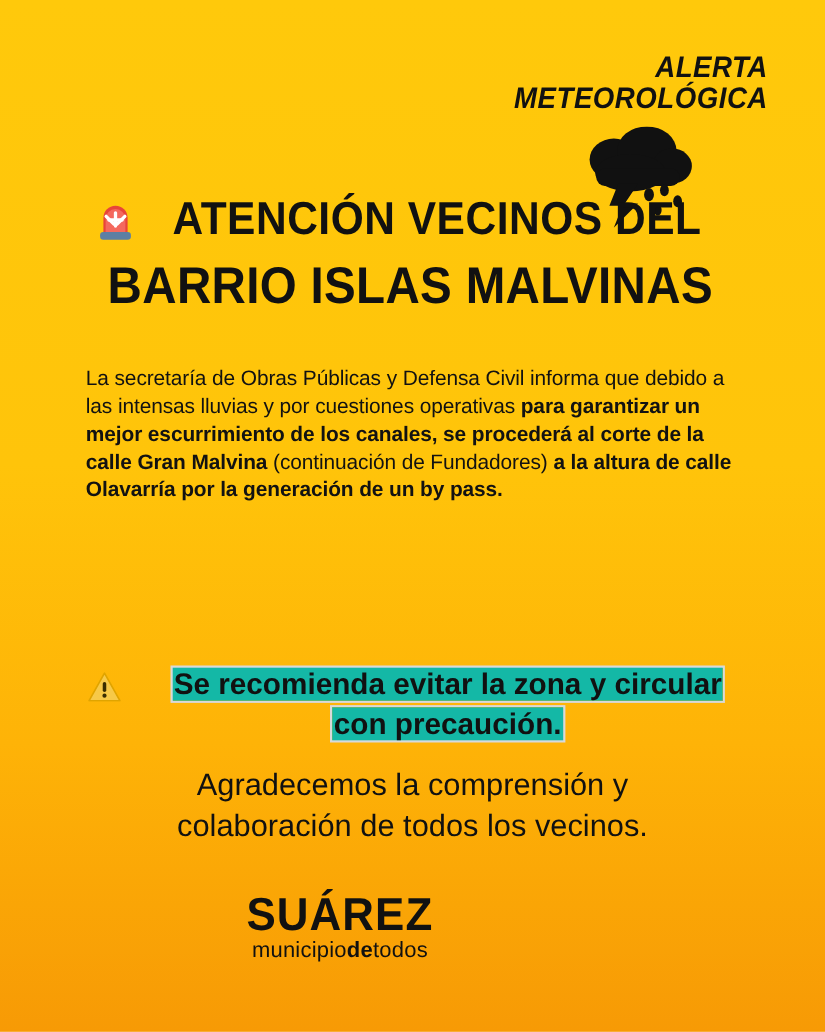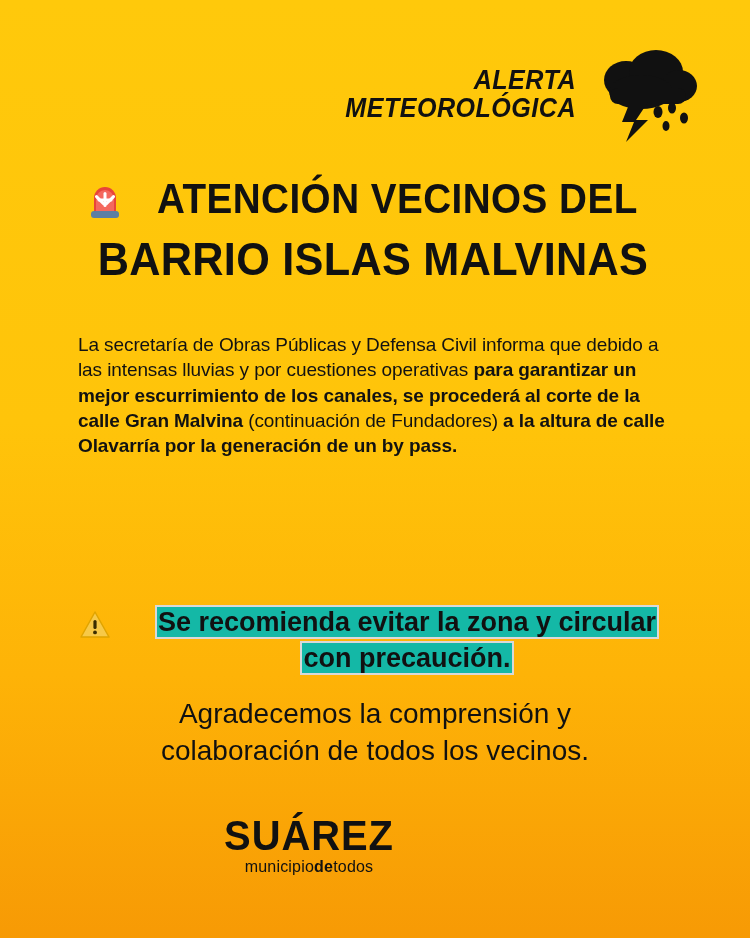--- a/index.html
+++ b/index.html
@@ -24,20 +24,21 @@
   }
 
   
   .alert-header {
     position: absolute;
     top: 48px;
     right: 52px;
     display: flex;
     align-items: center;
     gap: 10px;
+    flex-direction: column;
   }
   .alert-words {
     text-align: right;
     line-height: 1.02;
   }
   .alert-words .l1,
   .alert-words .l2 {
     display: block;
     font-family: "Liberation Sans", sans-serif;
     font-weight: bold;
@@ -157,21 +158,21 @@
     text-align: center;
   }
   .logo-main {
     font-weight: bold;
     font-size: 42px;
     letter-spacing: 1px;
     color: #111;
     transform: scaleX(0.95);
   }
   .logo-sub {
-    font-size: 16px;
+    font-size: 20px;
     letter-spacing: 0.2px;
     color: #111;
     margin-top: -2px;
   }
   .logo-sub .bold {
     font-weight: bold;
   }
 </style>
 </head>
 <body>

